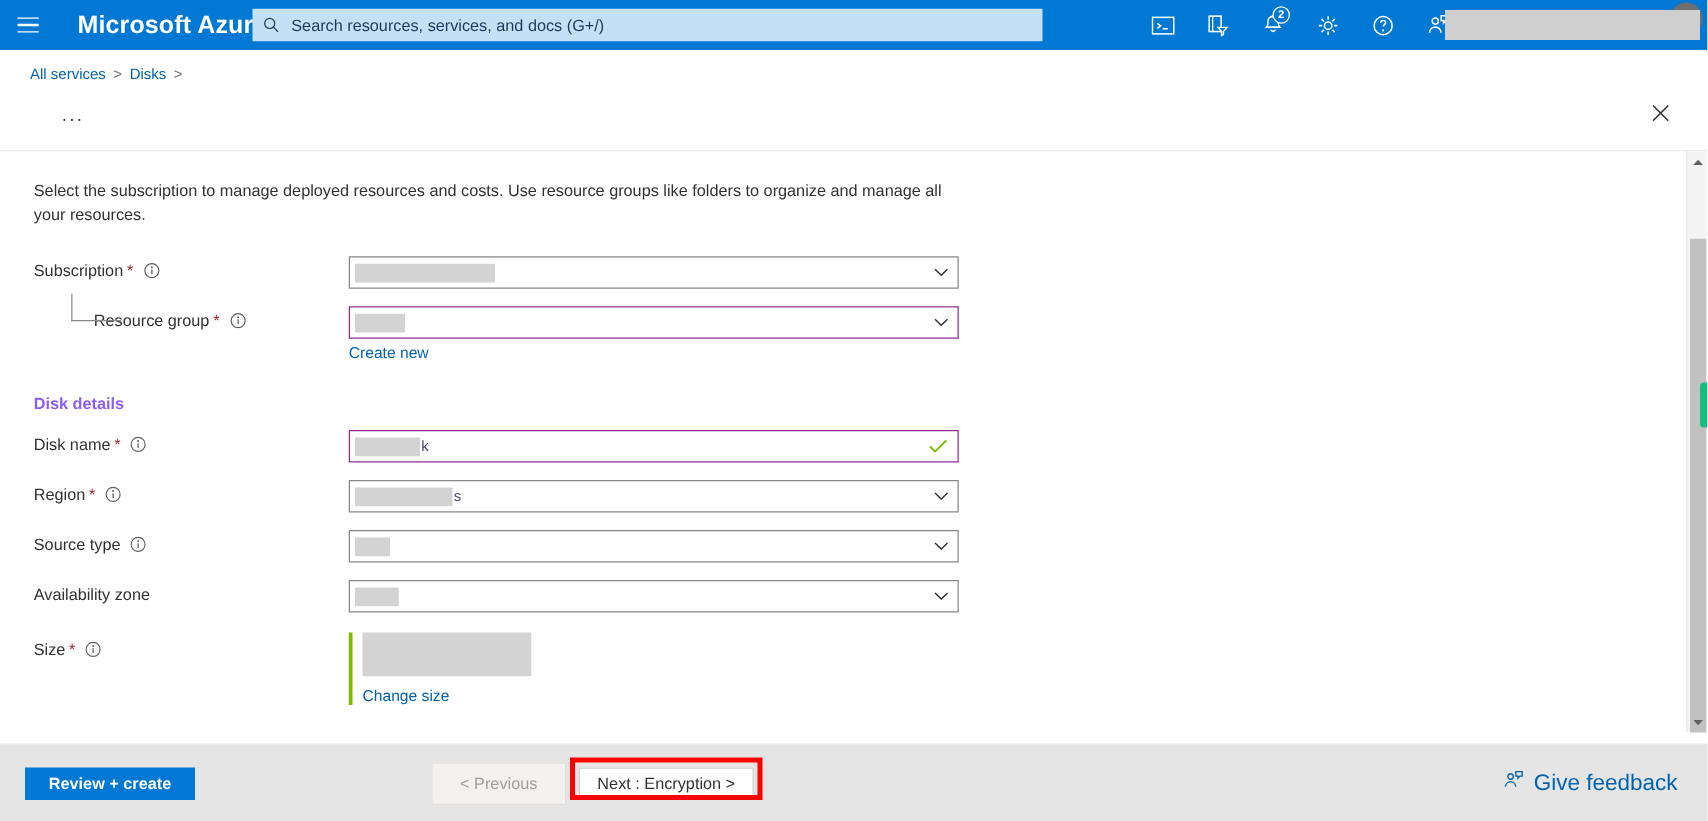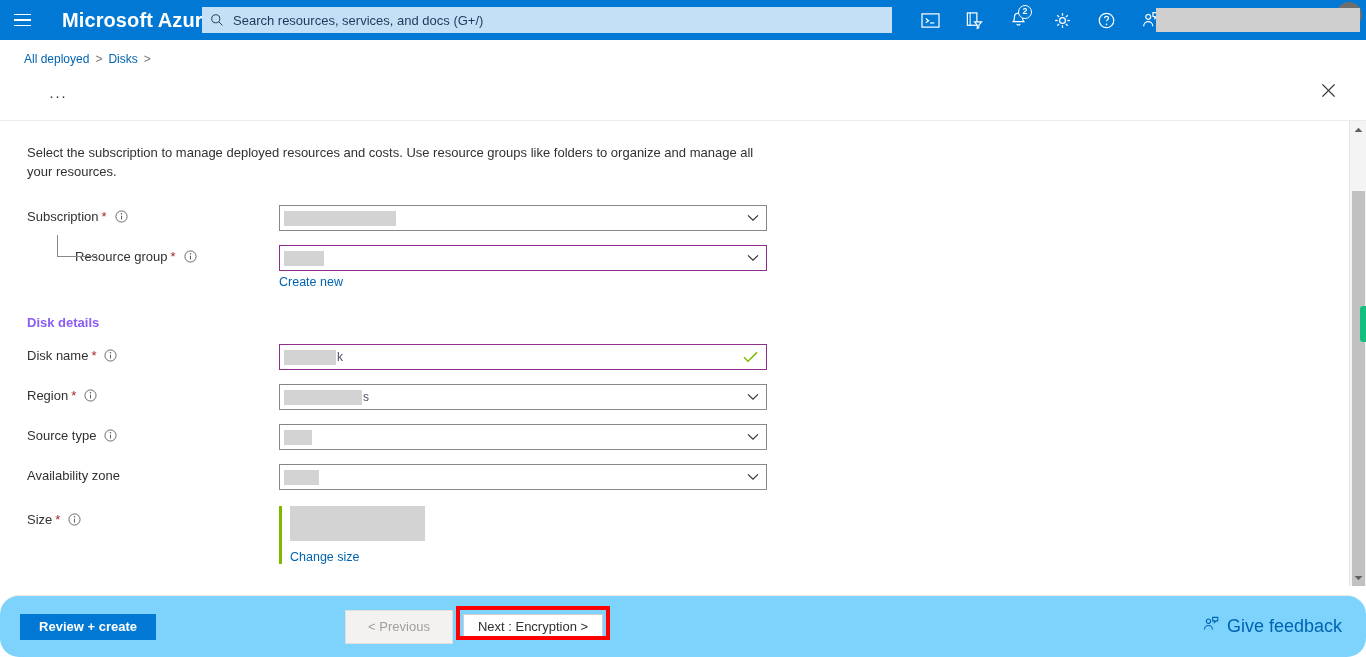--- a/index.html
+++ b/index.html
@@ -37,21 +37,21 @@
     font-size: 20px;
     font-weight: bold;
     margin-left: 18px;
     letter-spacing: .1px;
     white-space: nowrap;
     cursor: pointer;
   }
   .searchbox {
     position: absolute;
     left: 202px; top: 7px;
-    width: 690px; height: 26px;
+    width: 632px; height: 26px;
     background: #c3e0f7;
     display: flex; align-items: center;
     padding: 0 8px;
     cursor: text;
     justify-content: space-between;
   }
   .searchbox .mag { margin-right: 7px; display:flex; }
   .searchbox input {
     border: none; background: transparent;
     outline: none;
@@ -287,26 +287,25 @@
     width: 6px; height: 36px;
     background: #13bf7f;
     border-radius: 3px 0 0 3px;
   }
 
   
   .footer {
     position: absolute;
     left: 0; bottom: 0;
     width: 1366px; height: 62px;
-    background: #7dd3fc;
+    background: #e5e5e5;
     border-top: 1px solid #edebe9;
     display: flex;
     align-items: center;
     padding-left: 20px;
-    border-radius: 19px;
   }
   .btn-primary {
     background: #0078d4;
     color: #ffffff;
     border: none;
     height: 26px;
     min-width: 136px;
     font-size: 13px;
     font-weight: bold;
     font-family: "Liberation Sans", sans-serif;
@@ -436,21 +435,21 @@
       </svg>
     </div>
 
   </div>
 
   <div class="account-avatar"></div>
   <div class="account"></div>
 </div>
 
 <div class="breadcrumb">
-  <span class="bc-link">All deployed</span>
+  <span class="bc-link">All services</span>
   <span class="bc-sep">&gt;</span>
   <span class="bc-link">Disks</span>
   <span class="bc-sep">&gt;</span>
 </div>
 
 <div class="titlerow">
   <div class="ellipsis-btn">···</div>
   <div class="closebtn">
     <svg width="15" height="15" viewBox="0 0 16 16">
       <line x1="1.5" y1="1.5" x2="14.5" y2="14.5" stroke="#323130" stroke-width="1.4"></line>

